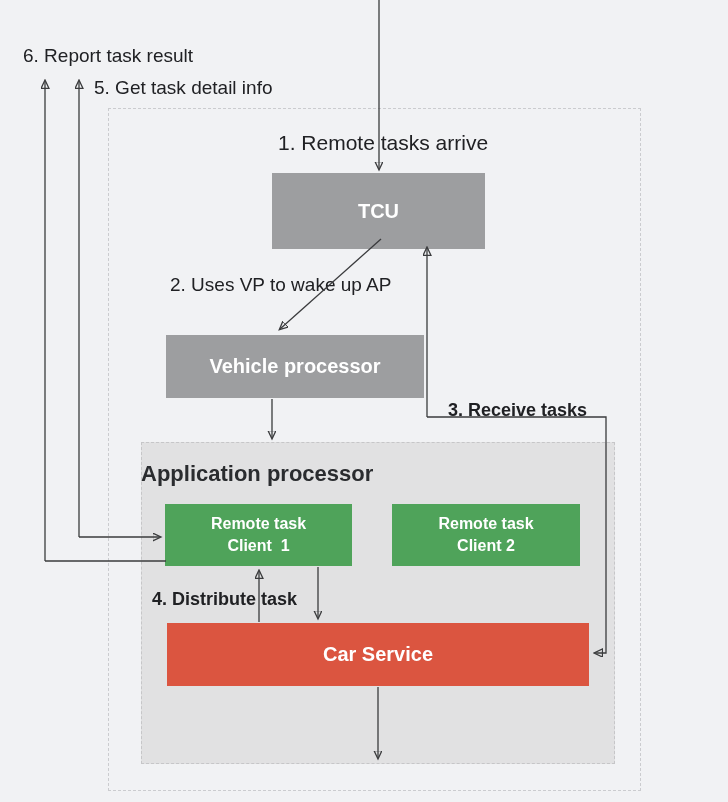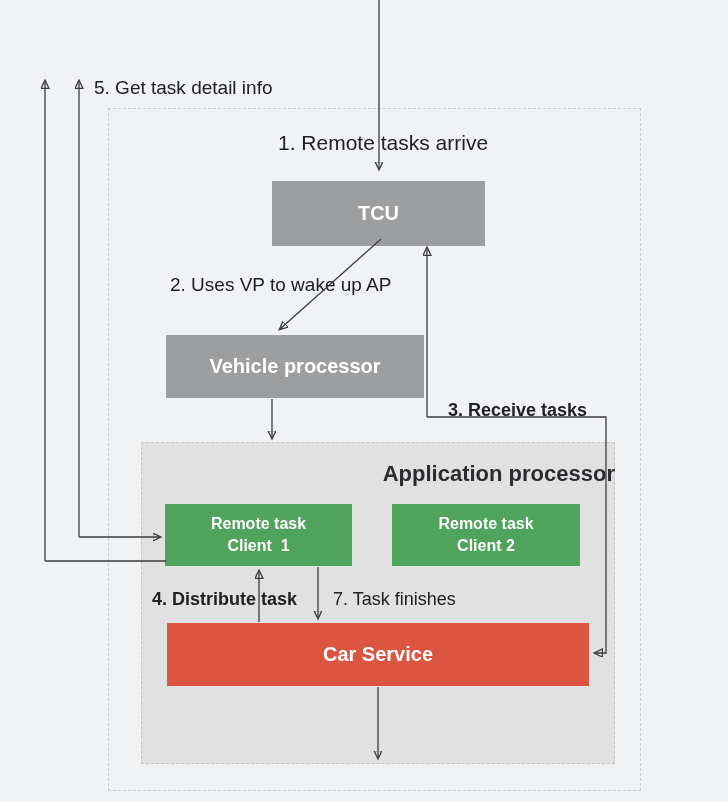--- a/index.html
+++ b/index.html
@@ -28,41 +28,41 @@
     left: 141px; top: 442px;
     width: 474px; height: 322px;
     background: #E1E1E2;
     border: 1px dashed #C6C6C8;
     box-sizing: border-box;
   }
   .ap-title {
     position: absolute;
     left: 141px; top: 461px;
     width: 474px;
-    text-align: right;
+    text-align: left;
     font-size: 22px;
     font-weight: 700;
     color: #2A2C2F;
   }
   .box {
     position: absolute;
     display: flex;
     align-items: center;
     justify-content: center;
     text-align: center;
     color: #FFFFFF;
     font-weight: 700;
     box-sizing: border-box;
     white-space: pre-wrap;
   }
   .box.gray  { background: #9D9EA0; font-size: 20px; }
   .box.green { background: #4FA35A; font-size: 16px; line-height: 1.35; }
   .box.red   { background: #DB5540; font-size: 20px; }
 
-  .tcu         { left: 272px; top: 173px; width: 213px; height: 65px; margin-top: 8px; }
+  .tcu         { left: 272px; top: 173px; width: 213px; height: 76px; }
   .vp          { left: 166px; top: 335px; width: 258px; height: 63px; }
   .client1     { left: 165px; top: 504px; width: 187px; height: 62px; }
   .client2     { left: 392px; top: 504px; width: 188px; height: 62px; }
   .car-service { left: 167px; top: 623px; width: 422px; height: 63px; text-align: center; }
 
   .step-label {
     position: absolute;
     font-size: 18px;
     color: #202124;
     white-space: nowrap;
@@ -105,21 +105,21 @@
 Client  1</div>
   <div class="box green client2">Remote task
 Client 2</div>
   <div class="box red car-service">Car Service</div>
 
   <div class="step-label lbl-1">1. Remote tasks arrive</div>
   <div class="step-label lbl-2">2. Uses VP to wake up AP</div>
   <div class="step-label bold lbl-3">3. Receive tasks</div>
   <div class="step-label bold lbl-4">4. Distribute task</div>
   <div class="step-label lbl-5">5. Get task detail info</div>
-  <div class="step-label lbl-7">7. Task finishes</div>
+  <div class="step-label lbl-6">6. Report task result</div>
 
   <svg class="connectors" viewBox="0 0 728 802">
     <defs>
       <marker id="arr" markerWidth="10" markerHeight="9" refX="7.5" refY="4" orient="auto" markerUnits="userSpaceOnUse">
         <path d="M0,0 L8.5,4 L0,8 z" fill="#1D1D1F" stroke="none"></path>
       </marker>
     </defs>
     <path d="M379,0 L379,169" marker-end="url(#arr)"></path>
     <path d="M381,239 L280,329" marker-end="url(#arr)"></path>
     <path d="M272,399 L272,438" marker-end="url(#arr)"></path>

